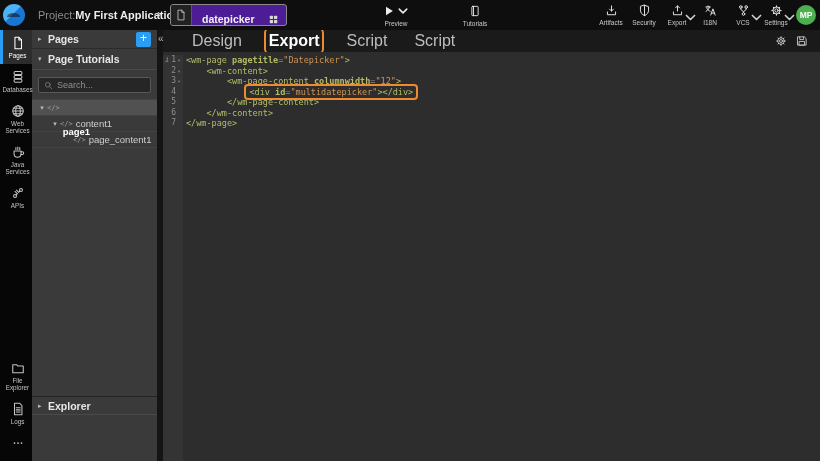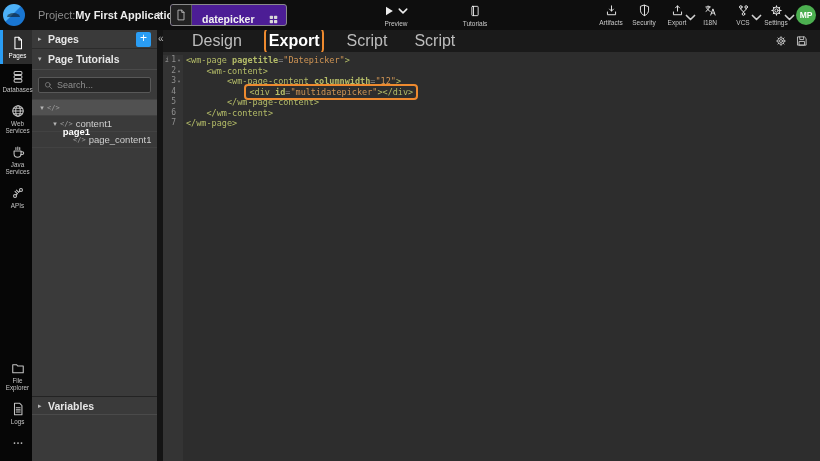--- a/index.html
+++ b/index.html
@@ -321,21 +321,21 @@
       </div>
       <div class="tree-row" style="padding-left:31px">
         <span class="tree-caret"></span>
         <span class="node-icon">&lt;/&gt;</span>
         <span class="tree-label">page_content1</span>
       </div>
     </div>
   <div class="panel-spacer"></div>
   <div class="panel-header variables">
     <span class="sec-caret" id="variables-caret">▸</span>
-    <span class="sec-label">Variables</span>
+    <span class="sec-label">Explorer</span>
   </div>
   <div class="panel-bottom"></div>
 </div>
 
 <div class="divider"></div>
 <div class="collapse-btn">«</div>
 
 <div class="main">
   <div class="tabbar">
     <div style="display:flex;gap:27px;align-items:center" id="tabs-holder">

